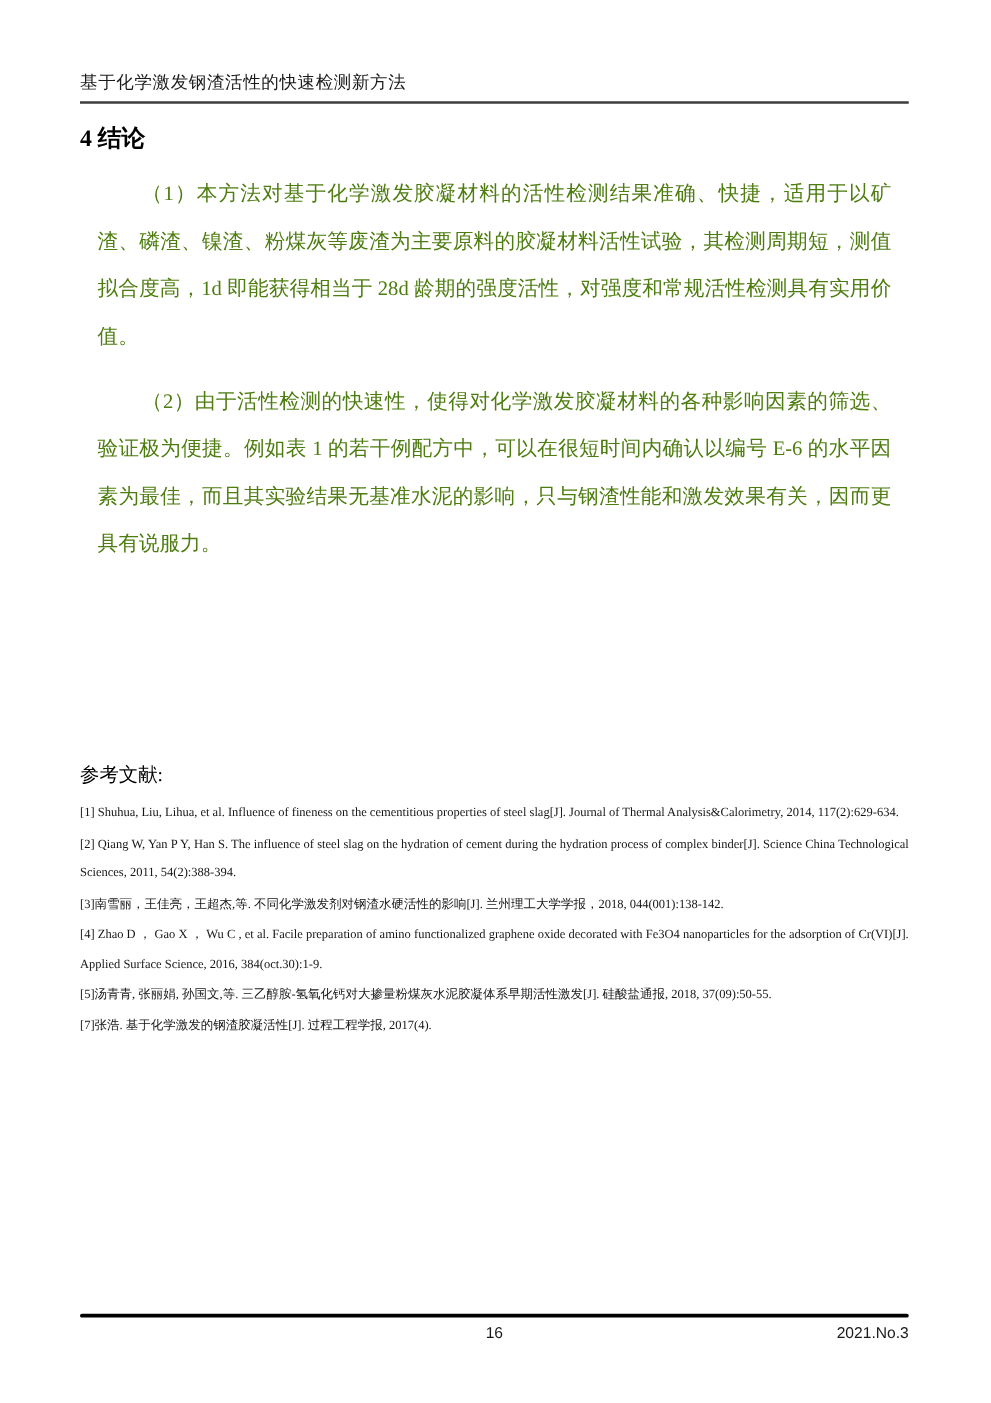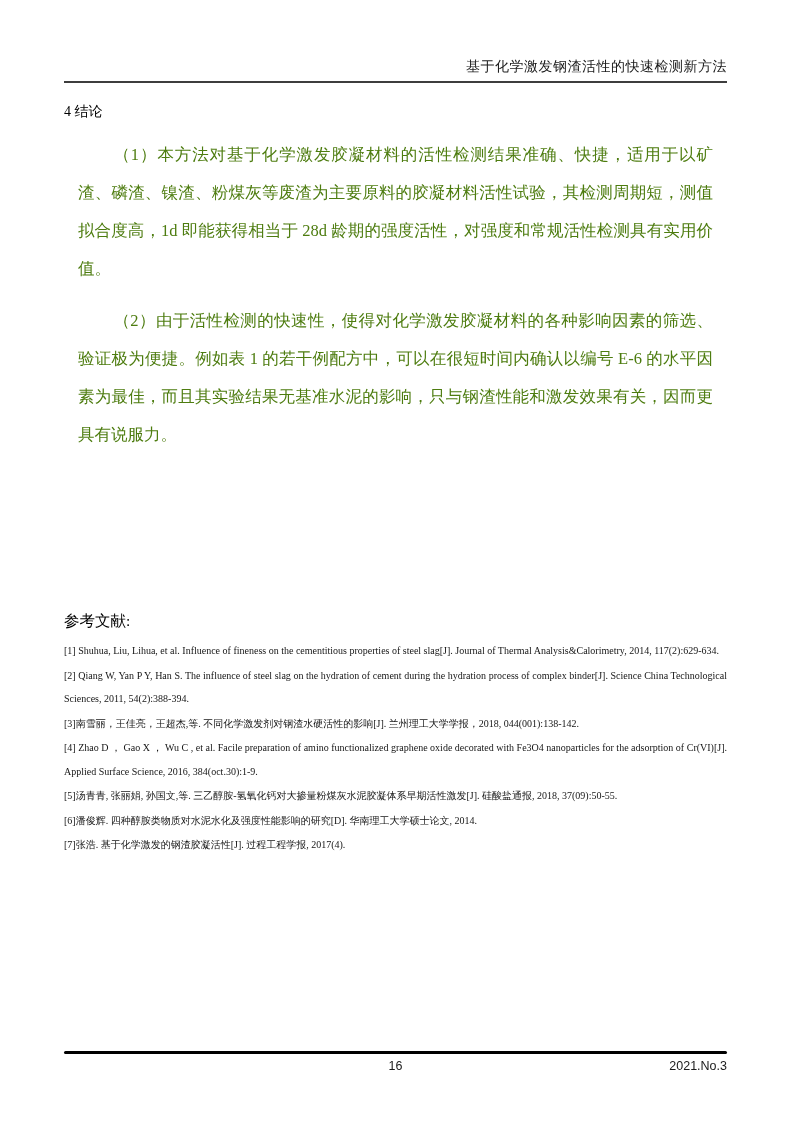--- a/index.html
+++ b/index.html
@@ -10,35 +10,35 @@
     font-family: "Liberation Serif", "DejaVu Serif", serif;
     position: relative;
     overflow: hidden;
   }
   .content {
     position: absolute;
     left: 64px; right: 66px; top: 0;
   }
   .running-title {
     margin-top: 57px;
-    text-align: right;
+    text-align: left;
     font-size: 14px;
     line-height: 20px;
     letter-spacing: 0.5px;
     color: #1a1a1a;
   }
   .header-rule {
     height: 2px;
     background: #3d3d3d;
     margin-top: 4px;
   }
   .section-heading {
     margin: 16px 0 0 0;
-    font-size: 14px;
-    font-weight: normal;
+    font-size: 19px;
+    font-weight: bold;
     line-height: 26px;
     color: #000;
   }
   .body-para {
     margin: 14px;
     font-size: 16.5px;
     line-height: 38px;
     text-align: justify;
     text-indent: 2.15em;
     color: #4d7c0f;
@@ -107,21 +107,20 @@
     <p class="body-para">（2）由于活性检测的快速性，使得对化学激发胶凝材料的各种影响因素的筛选、验证极为便捷。例如表 1 的若干例配方中，可以在很短时间内确认以编号 E-6 的水平因素为最佳，而且其实验结果无基准水泥的影响，只与钢渣性能和激发效果有关，因而更具有说服力。</p>
 
     <section class="references">
       <div class="ref-heading">参考文献:</div>
       <div class="ref-list">
         <p class="ref-item">[1] Shuhua, Liu, Lihua, et al. Influence of fineness on the cementitious properties of steel slag[J]. Journal of Thermal Analysis&amp;Calorimetry, 2014, 117(2):629-634.</p>
         <p class="ref-item">[2] Qiang W, Yan P Y, Han S. The influence of steel slag on the hydration of cement during the hydration process of complex binder[J]. Science China Technological Sciences, 2011, 54(2):388-394.</p>
         <p class="ref-item">[3]南雪丽，王佳亮，王超杰,等. 不同化学激发剂对钢渣水硬活性的影响[J]. 兰州理工大学学报，2018, 044(001):138-142.</p>
         <p class="ref-item">[4] Zhao D ， Gao X ， Wu C , et al. Facile preparation of amino functionalized graphene oxide decorated with Fe3O4 nanoparticles for the adsorption of Cr(VI)[J]. Applied Surface Science, 2016, 384(oct.30):1-9.</p>
         <p class="ref-item">[5]汤青青, 张丽娟, 孙国文,等. 三乙醇胺-氢氧化钙对大掺量粉煤灰水泥胶凝体系早期活性激发[J]. 硅酸盐通报, 2018, 37(09):50-55.</p>
-        <p class="ref-item">[6]潘俊辉. 四种醇胺类物质对水泥水化及强度性能影响的研究[D]. 华南理工大学硕士论文, 2014.</p>
         <p class="ref-item">[7]张浩. 基于化学激发的钢渣胶凝活性[J]. 过程工程学报, 2017(4).</p>
       </div>
     </section>
   </main>
 
 </div>
 
 <footer class="page-footer">
   <div class="footer-rule"></div>
   <div class="footer-row">

